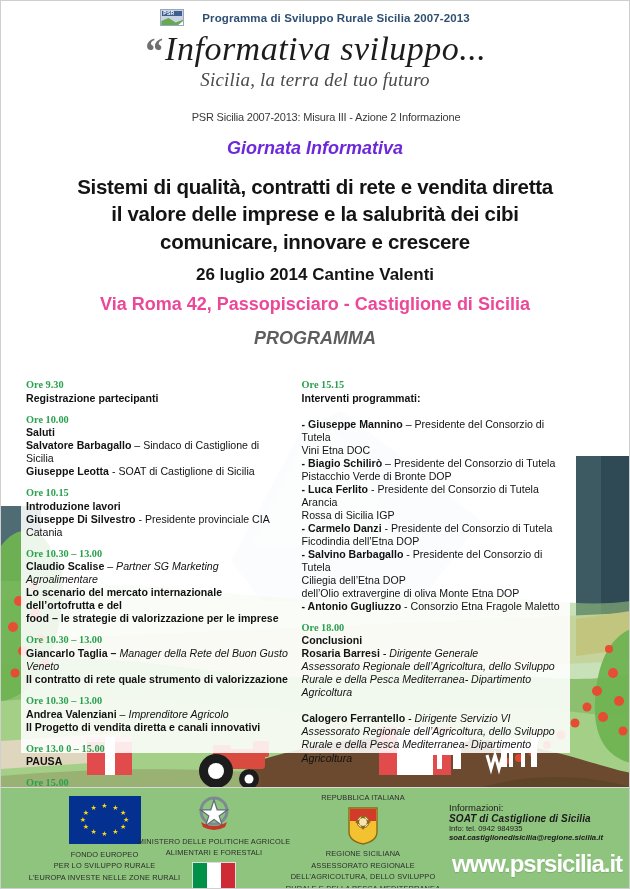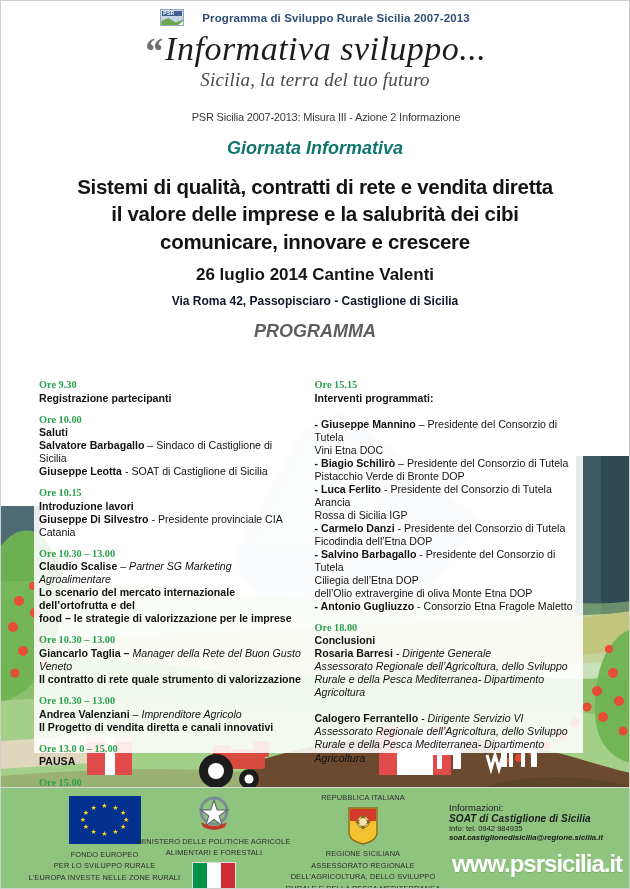--- a/index.html
+++ b/index.html
@@ -56,42 +56,42 @@
     font-size:38px;color:#6f6f6f;position:relative;top:4px;margin-right:2px;
   }
   .slogan-sub{font-size:19px;color:#4a4a4a;margin-top:4px;letter-spacing:.2px;text-align:center;}
 
   .misura{
     font-family:"Liberation Sans",sans-serif;
     font-size:11px;color:#3a3a3a;margin-top:22px;letter-spacing:-.2px;margin-left:22px;
   }
   .giornata{
     font-family:"Liberation Sans",sans-serif;font-style:italic;font-weight:bold;
-    font-size:18px;color:#0f766e;margin-top:15px;
+    font-size:18px;color:#6d28d9;margin-top:15px;
   }
   .title{
     font-family:"Liberation Sans",sans-serif;font-weight:bold;color:#141414;
     font-size:20.5px;line-height:1.34;margin-top:14px;letter-spacing:-.3px;
   }
   .date{
     font-family:"Liberation Sans",sans-serif;font-weight:bold;color:#141414;
     font-size:17px;margin-top:10px;
   }
   .venue{
-    font-family:"Liberation Sans",sans-serif;font-weight:bold;color:#0f172a;
-    font-size:12px;margin-top:9px;
+    font-family:"Liberation Sans",sans-serif;font-weight:bold;color:#ec4899;
+    font-size:18px;margin-top:9px;
   }
   .programma{
     font-family:"Liberation Sans",sans-serif;font-style:italic;font-weight:bold;
     font-size:18px;color:#5e5e5e;margin-top:13px;
   }
 
   
   .panel{
-    position:absolute;left:33px;top:374px;width:549px;height:378px;
+    position:absolute;left:20px;top:374px;width:549px;height:378px;
     background:rgba(255,255,255,0.88);
     z-index:4;
   }
   .cols{position:relative;z-index:6;display:flex;padding:4px 0 0 0;}
   .col{width:283px;box-sizing:border-box;}
   .col.left{padding-left:5px;padding-right:6px;}
   .col.right{padding-left:6px;padding-right:4px;}
   .block{margin-bottom:9px;}
   .ore{
     color:#2aa14e;font-weight:bold;font-size:10.3px;

